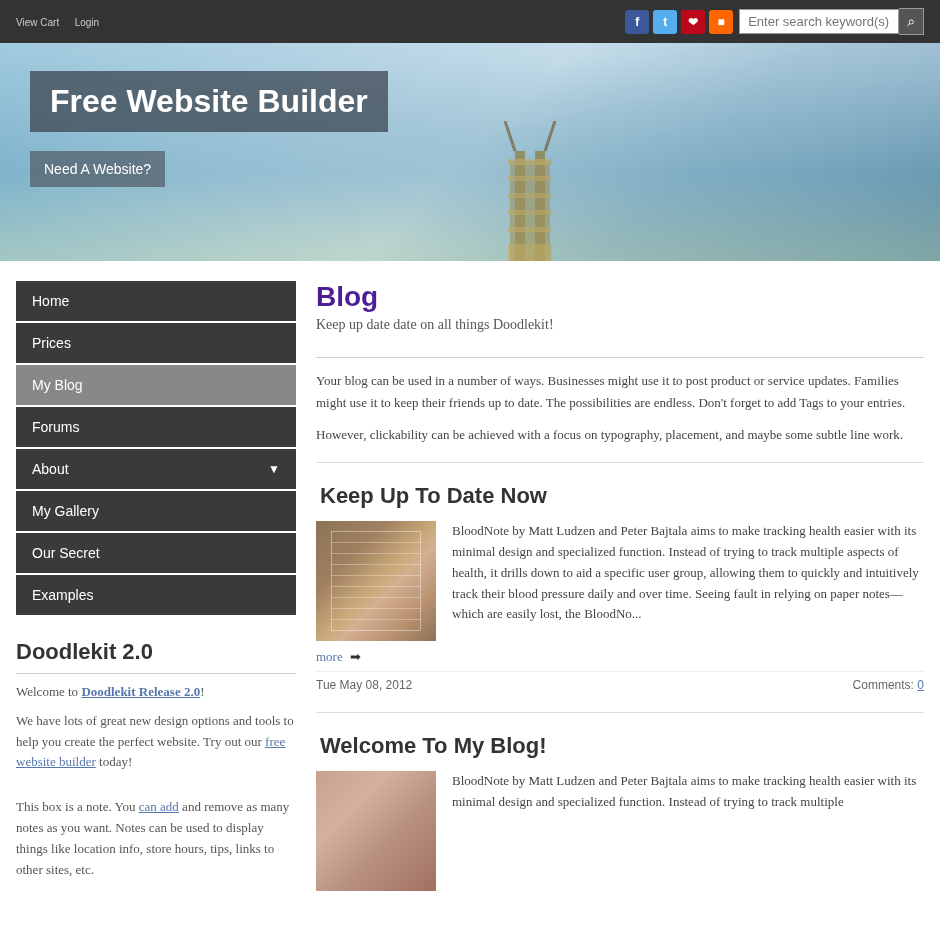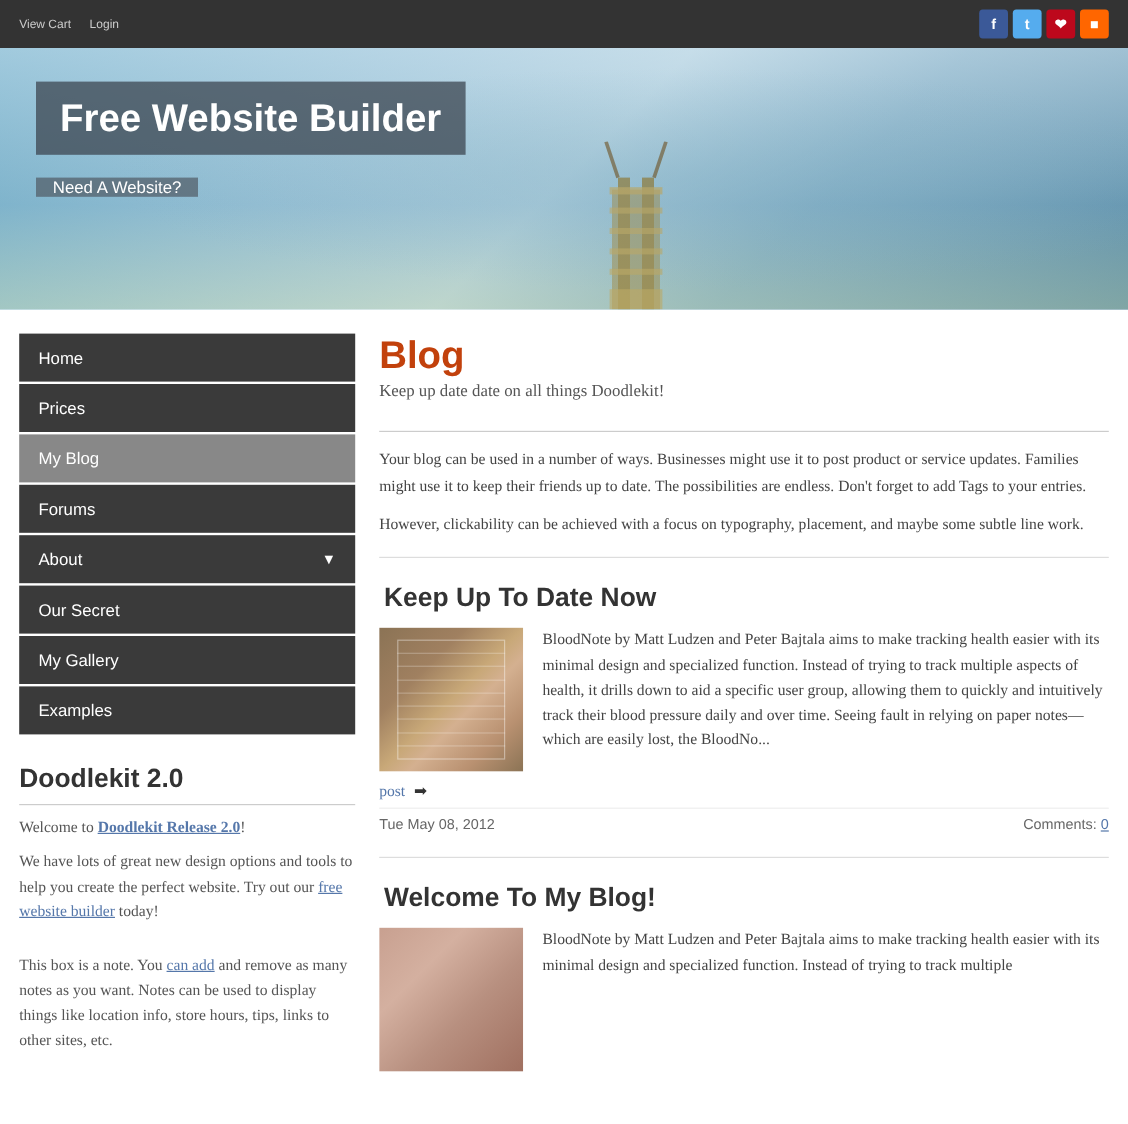--- a/index.html
+++ b/index.html
@@ -97,21 +97,21 @@
       color: #fff;
       font-size: 32px;
       font-weight: bold;
       font-family: Arial, sans-serif;
     }
     .hero-subtitle {
       position: absolute;
       top: 108px;
       left: 30px;
       background: rgba(80,90,100,0.7);
-      padding: 0 14px;
+      padding: 10px 14px;
       color: #fff;
       font-size: 14px;
       font-family: Arial, sans-serif;
     }
 
     
     .main-layout {
       display: flex;
       width: 100%;
       padding: 20px 16px;
@@ -159,24 +159,24 @@
       color: #5577aa;
       text-decoration: underline;
     }
     .sidebar-section strong { font-weight: bold; color: #333; }
 
     
     .content {
       flex: 1;
     }
     .blog-title {
-      font-size: 32px;
+      font-size: 28px;
       font-family: Arial, sans-serif;
       font-weight: bold;
-      color: #c2410c;
+      color: #4c1d95;
       margin-bottom: 4px;
     }
     .blog-subtitle {
       font-size: 14px;
       color: #555;
       margin-bottom: 24px;
     }
     .content-divider {
       border: none;
       border-top: 1px solid #ccc;
@@ -277,20 +277,24 @@
   <div class="top-bar-left">
     <a>View Cart</a>
     <a>Login</a>
   </div>
   <div class="top-bar-right">
     <div class="social-icons">
       <div class="social-icon fb">f</div>
       <div class="social-icon tw">t</div>
       <div class="social-icon pi">❤</div>
       <div class="social-icon rss">■</div>
+    </div>
+    <div class="search-bar">
+      <input type="text" placeholder="Enter search keyword(s)" style="">
+      <button>⌕</button>
     </div>
   </div>
 </div>
 
 <div class="hero">
   <div class="hero-overlay"></div>
 
   <svg style="position:absolute;bottom:0;left:50%;transform:translateX(-20%);opacity:0.7;" width="200" height="140" viewBox="0 0 200 140">
     <rect x="85" y="30" width="10" height="110" fill="#8B6914" opacity="0.8"></rect>
     <rect x="105" y="30" width="10" height="110" fill="#8B6914" opacity="0.8"></rect>
@@ -324,24 +328,24 @@
         <span>My Blog</span>
       </div>
       <div class="nav-item">
         <span>Forums</span>
       </div>
       <div class="nav-item">
         <span>About</span>
         <span class="chevron">▼</span>
       </div>
       <div class="nav-item">
+        <span>My Gallery</span>
+      </div>
+      <div class="nav-item">
         <span>Our Secret</span>
-      </div>
-      <div class="nav-item">
-        <span>My Gallery</span>
       </div>
       <div class="nav-item">
         <span>Examples</span>
       </div>
     </nav>
 
     <div class="sidebar-section">
       <h2>Doodlekit 2.0</h2>
       <p>
         <span>Welcome to </span><strong><a href="#">Doodlekit Release 2.0</a></strong><span>!</span>
@@ -370,21 +374,21 @@
     <h2 class="section-heading">Keep Up To Date Now</h2>
 
     <div class="blog-post">
       <div class="post-content">
         <div class="post-thumbnail">
           <div class="thumb-notebook"></div>
         </div>
         <div class="post-text">BloodNote by Matt Ludzen and Peter Bajtala aims to make tracking health easier with its minimal design and specialized function. Instead of trying to track multiple aspects of health, it drills down to aid a specific user group, allowing them to quickly and intuitively track their blood pressure daily and over time. Seeing fault in relying on paper notes—which are easily lost, the BloodNo...</div>
       </div>
       <div class="post-more">
-        <a href="#">post</a>
+        <a href="#">more</a>
         <span class="post-arrow">➡</span>
       </div>
       <div class="post-meta">
         <span>Tue May 08, 2012</span>
         <span>
           <span>Comments:</span>
           <a href="#">0</a>
         </span>
       </div>
     </div>

